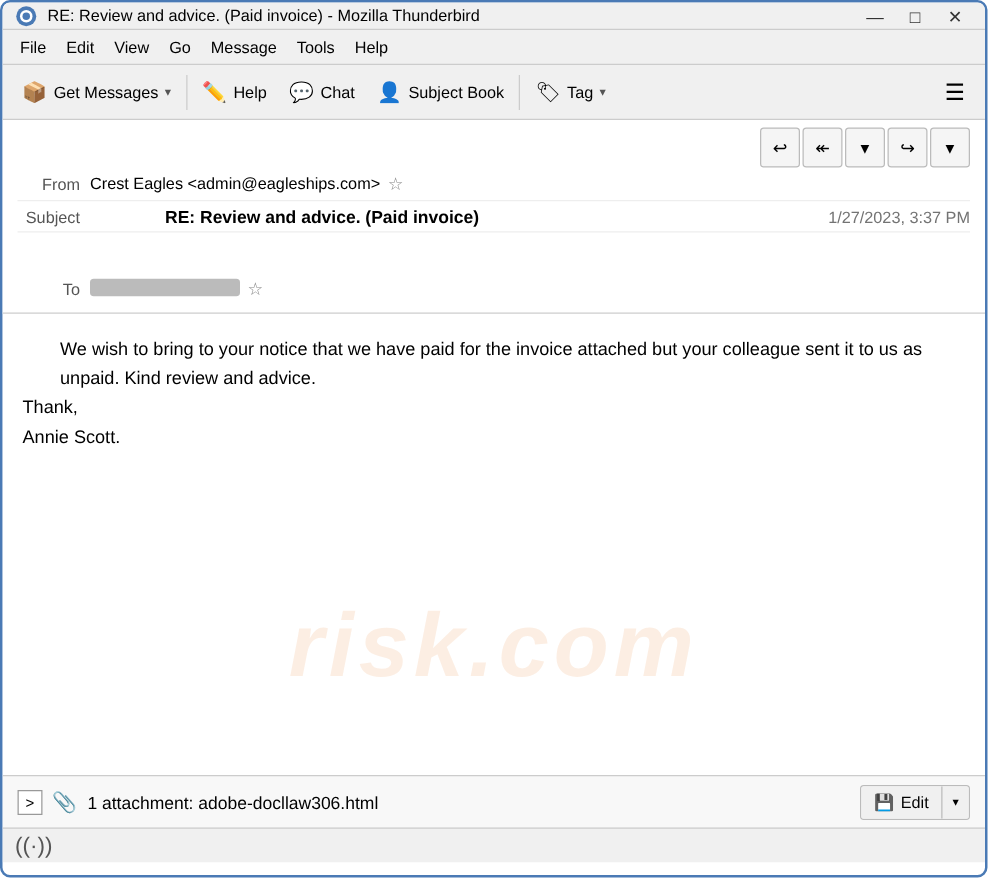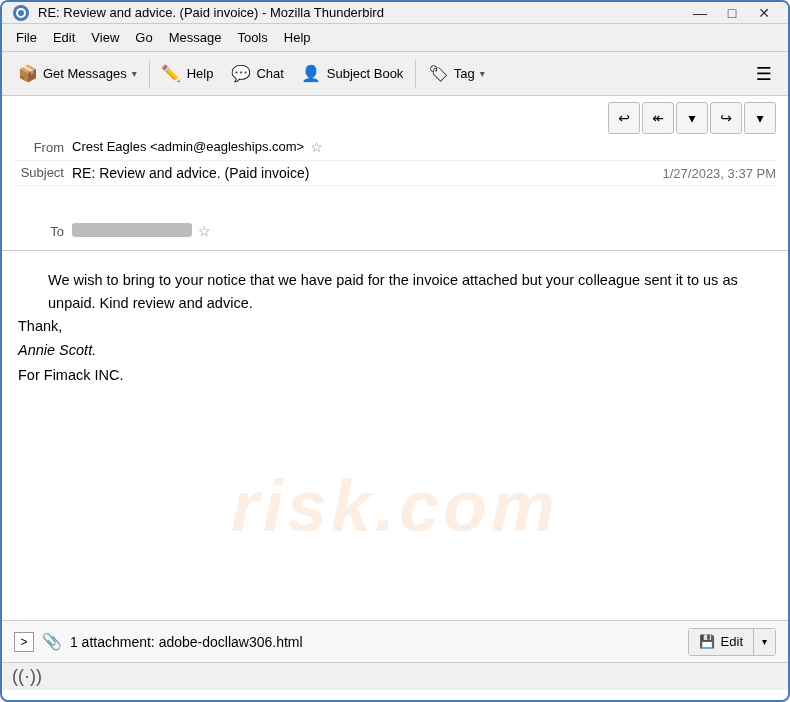--- a/index.html
+++ b/index.html
@@ -176,21 +176,21 @@
     .subject-row {
       display: flex;
       align-items: center;
       justify-content: space-between;
       padding: 4px 0;
       border-top: 1px solid #eee;
       border-bottom: 1px solid #eee;
     }
     .subject-text {
       font-size: 14px;
-      font-weight: normal;
+      font-weight: bold;
       color: #000;
     }
     .date-text {
       font-size: 13px;
       color: #737373;
       white-space: nowrap;
     }
 
     
     .email-body {
@@ -198,21 +198,21 @@
       font-size: 14.5px;
       line-height: 1.6;
       color: #000;
       background: #fff;
       flex: 1;
       position: relative;
       overflow: hidden;
     }
     .watermark {
       position: absolute;
-      bottom: 56px;
+      bottom: 45px;
       left: 50%;
       transform: translateX(-50%);
       font-size: 72px;
       font-weight: bold;
       color: rgba(240, 160, 100, 0.18);
       white-space: nowrap;
       font-style: italic;
       pointer-events: none;
       letter-spacing: 4px;
       user-select: none;
@@ -369,21 +369,21 @@
       </div>
       <div class="action-buttons">
         <button class="action-btn">↩</button>
         <button class="action-btn">↞</button>
         <button class="action-btn">▾</button>
         <button class="action-btn">↪</button>
         <button class="action-btn">▾</button>
       </div>
     </div>
     <div class="subject-row">
-      <div style="display:flex;align-items:flex-start;">
+      <div style="display:flex;align-items:center;gap:60px;">
         <span class="header-label">Subject</span>
         <span class="subject-text">RE: Review and advice. (Paid invoice)</span>
       </div>
       <span class="date-text">1/27/2023, 3:37 PM</span>
     </div>
     <div class="header-row">
       <span class="header-label">To</span>
       <span class="header-value">
         <span class="blurred-email"></span>
         <span class="star-icon">☆</span>
@@ -391,22 +391,21 @@
     </div>
   </div>
 
   <div class="email-content-area">
     <div class="email-body">
 
       <div class="watermark">risk.com</div>
 
       <p style="margin-left: 30px;">We wish to bring to your notice that we have paid for the invoice attached but your colleague sent it to us as unpaid. Kind review and advice.</p>
       <p style="">Thank,</p>
-      <p style="margin-bottom: 2px; font-style: italic;">Annie Scott.</p>
-      <p>For Fimack INC.</p>
+      <p style="margin-bottom: 2px;">Annie Scott.</p>
     </div>
 
     <div class="attachment-bar">
       <div class="attach-expand">
         <span>&gt;</span>
       </div>
       <span class="attach-icon">📎</span>
       <span class="attach-text">1 attachment: adobe-docllaw306.html</span>
       <div class="save-btn-group">
         <button class="save-main">

